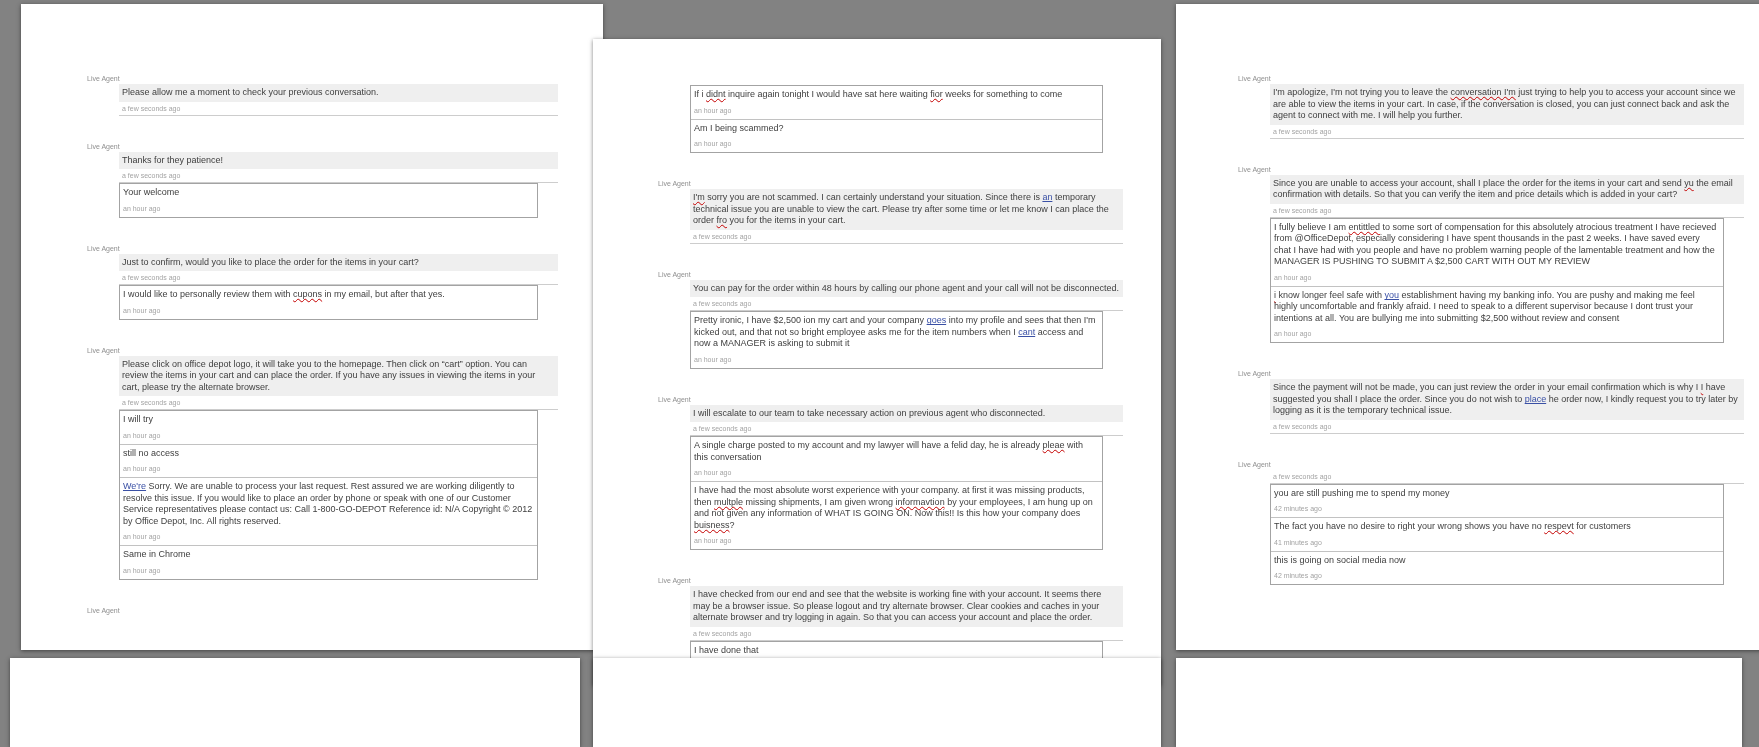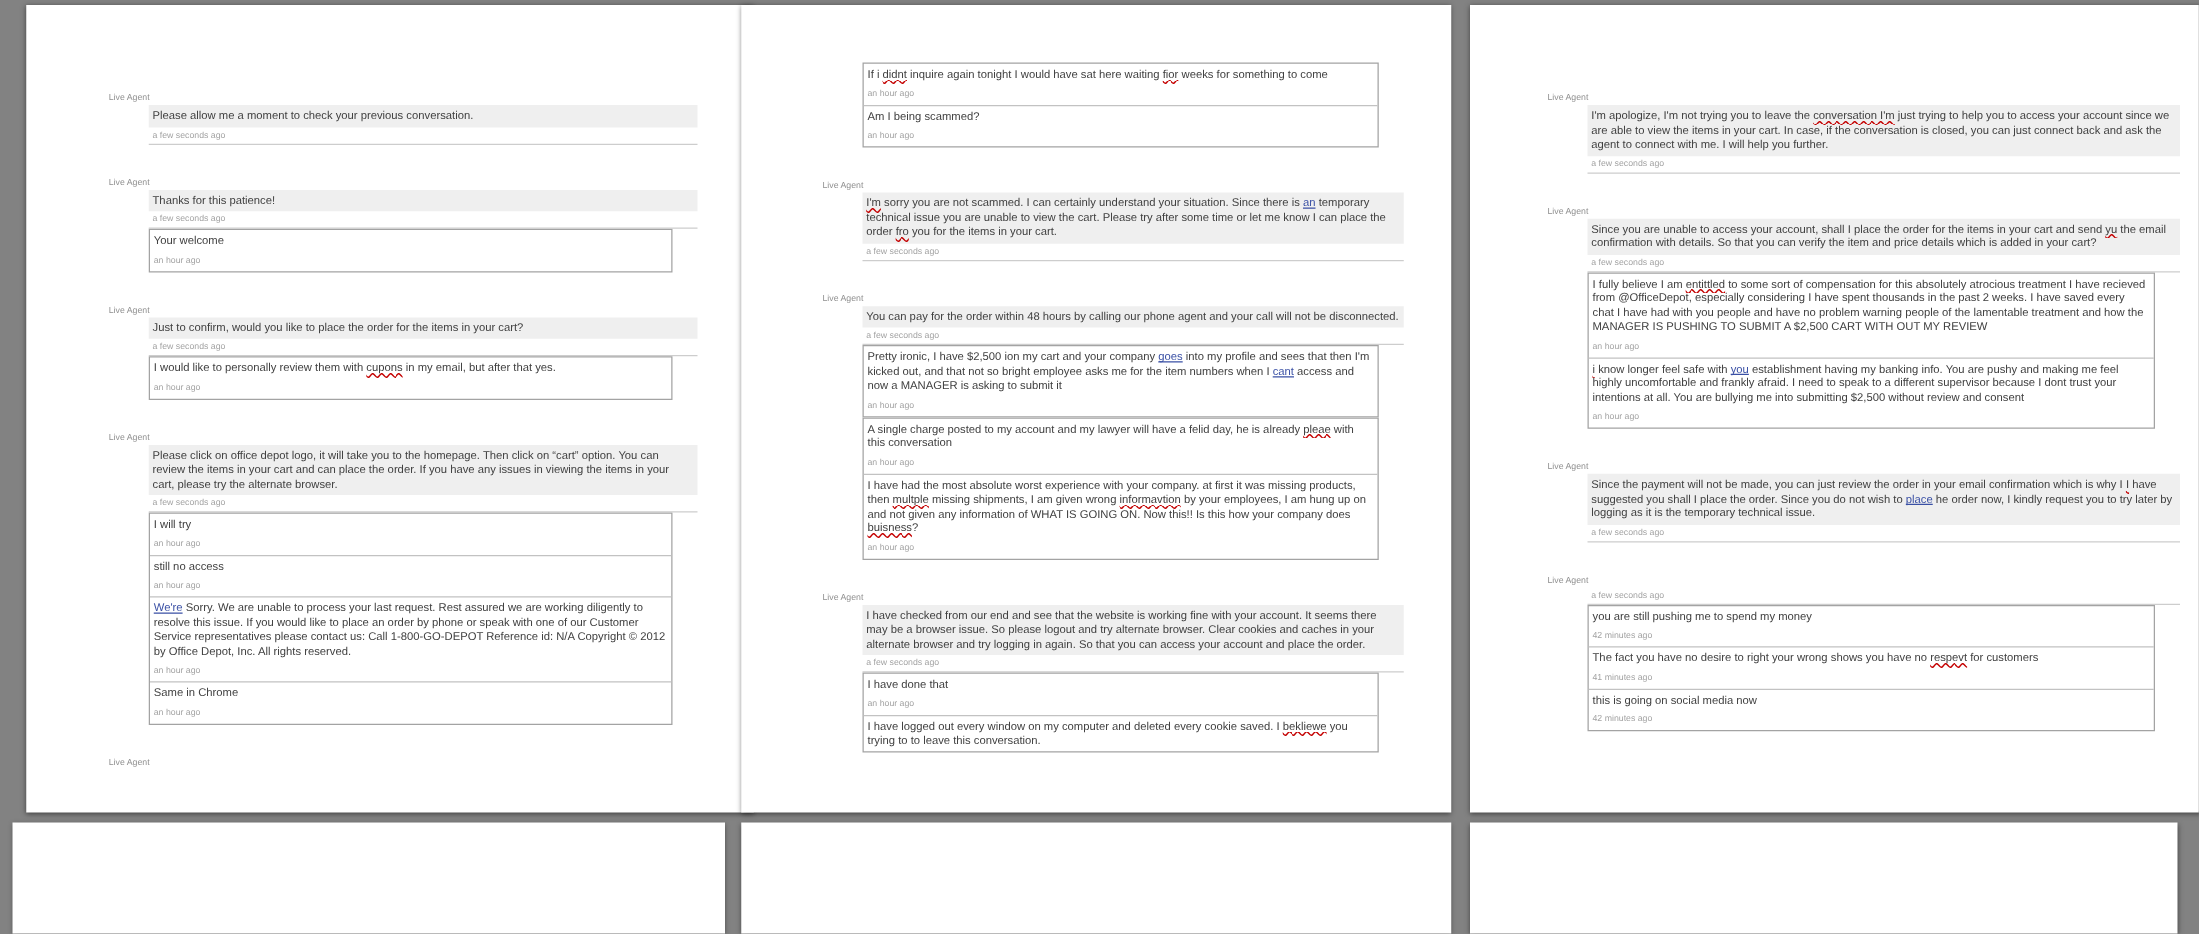--- a/index.html
+++ b/index.html
@@ -8,21 +8,21 @@
     background:#828282;
     font-family:"Liberation Sans","DejaVu Sans",sans-serif;
     position:relative;overflow:hidden;
   }
   .page{
     position:absolute;top:4px;height:646px;background:#fff;
     box-shadow:0 1px 4px rgba(0,0,0,.5);
     overflow:hidden;box-sizing:border-box;
   }
   .page-1{left:21px;width:582px;padding:70px 45px 14px 98px;}
-  .page-2{left:593px;width:568px;padding:46px 38px 0 97px;}
+  .page-2{left:593px;width:568px;padding:46px 38px 0 97px;margin-top:35px;}
   .page-3{left:1176px;width:608px;padding:70px 40px 0 94px;}
   .page-strip{
     position:absolute;top:658px;height:89px;background:#fff;
     box-shadow:0 1px 4px rgba(0,0,0,.5);
   }
   .strip-1{left:10px;width:570px;}
   .strip-2{left:593px;width:568px;}
   .strip-3{left:1176px;width:566px;}
 
   .agent-wrap + .agent-wrap,
@@ -66,21 +66,21 @@
 
 <div id="pages-root">
     <div class="page page-1">
       <div class="agent-wrap">
         <div class="agent-label">Live Agent</div>
         <div class="agent-msg">Please allow me a moment to check your previous conversation.</div>
         <div class="agent-time">a few seconds ago</div>
       </div>
       <div class="agent-wrap">
         <div class="agent-label">Live Agent</div>
-        <div class="agent-msg">Thanks for this patience!</div>
+        <div class="agent-msg">Thanks for they patience!</div>
         <div class="agent-time">a few seconds ago</div>
       </div>
       <div class="user-stack">
         <div class="user-msg">
           <div class="u-text">Your welcome</div>
           <div class="u-time">an hour ago</div>
         </div>
       </div>
       <div class="agent-wrap">
         <div class="agent-label">Live Agent</div>
@@ -139,20 +139,25 @@
       <div class="agent-wrap">
         <div class="agent-label">Live Agent</div>
         <div class="agent-msg">You can pay for the order within 48 hours by calling our phone agent and your call will not be disconnected.</div>
         <div class="agent-time">a few seconds ago</div>
       </div>
       <div class="user-stack">
         <div class="user-msg">
           <div class="u-text">Pretty ironic, I have $2,500 ion my cart and your company <span class="gr">goes</span> into my profile and sees that then I'm kicked out, and that not so bright employee asks me for the item numbers when I <span class="gr">cant</span> access and now a MANAGER is asking to submit it</div>
           <div class="u-time">an hour ago</div>
         </div>
+      </div>
+      <div class="agent-wrap">
+        <div class="agent-label">Live Agent</div>
+        <div class="agent-msg">I will escalate to our team to take necessary action on previous agent who disconnected.</div>
+        <div class="agent-time">a few seconds ago</div>
       </div>
       <div class="user-stack">
         <div class="user-msg">
           <div class="u-text">A single charge posted to my account and my lawyer will have a felid day, he is already <span class="sp">pleae</span> with this conversation</div>
           <div class="u-time">an hour ago</div>
         </div>
         <div class="user-msg">
           <div class="u-text">I have had the most absolute worst experience with your company. at first it was missing products, then <span class="sp">multple</span> missing shipments, I am given wrong <span class="sp">informavtion</span> by your employees, I am hung up on and not given any information of WHAT IS GOING ON. Now this!! Is this how your company does <span class="sp">buisness</span>?</div>
           <div class="u-time">an hour ago</div>
         </div>

